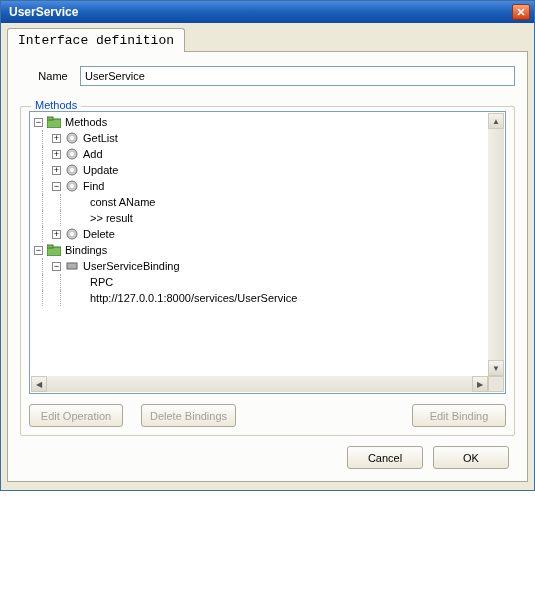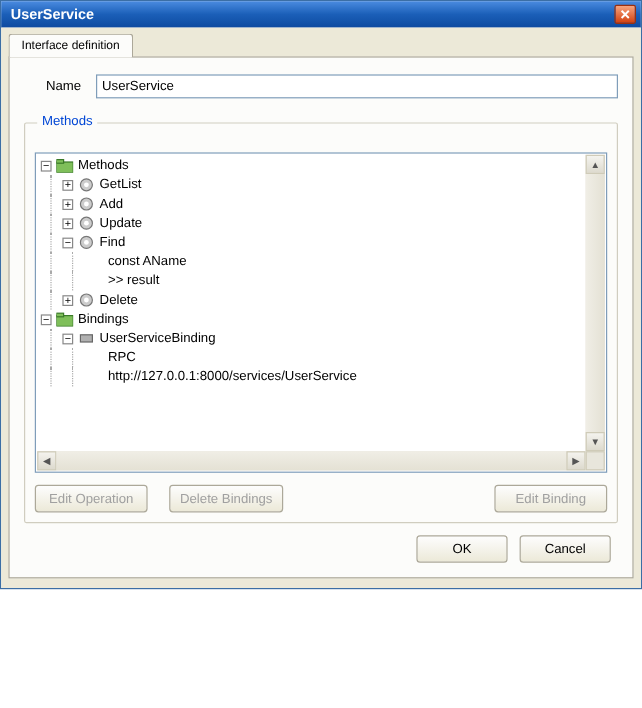--- a/index.html
+++ b/index.html
@@ -50,24 +50,25 @@
     display: flex;
     position: relative;
     top: 1px;
   }
   .tab {
     background: #fcfcfa;
     border: 1px solid #aca899;
     border-bottom: none;
     border-radius: 3px 3px 0 0;
     padding: 4px 10px 4px 10px;
-    font-size: 10px;
+    font-size: 13px;
     position: relative;
     z-index: 2;
     color: #000;
+    font-family: Liberation Mono, monospace;
   }
   .tabpage {
     border: 1px solid #aca899;
     background: #fcfcfa;
     flex: 1;
     display: flex;
     flex-direction: column;
     padding: 14px 12px 10px 12px;
     z-index: 1;
   }
@@ -86,21 +87,21 @@
     border: 1px solid #7f9db9;
     font-family: Tahoma, Arial, sans-serif;
     font-size: 11px;
     padding: 2px 4px;
     height: 20px;
   }
   .groupbox {
     border: 1px solid #d0cdbf;
     border-radius: 2px;
     position: relative;
-    padding: 24px 8px 8px 8px;
+    padding: 4px 8px 8px 8px;
     margin-top: 4px;
     flex: 1;
     display: flex;
     flex-direction: column;
   }
   .groupbox > .legend {
     position: absolute;
     top: -8px;
     left: 10px;
     background: #fcfcfa;
@@ -427,18 +428,18 @@
 
         <div class="btnrow">
           <button class="winbtn" disabled="">Edit Operation</button>
           <button class="winbtn" disabled="">Delete Bindings</button>
           <span class="spacer"></span>
           <button class="winbtn" disabled="">Edit Binding</button>
         </div>
       </div>
 
       <div class="footer">
+        <button class="winbtn">Cancel</button>
         <button class="winbtn">OK</button>
-        <button class="winbtn">Cancel</button>
       </div>
     </div>
   </div>
 </div>
 
 </body></html>

